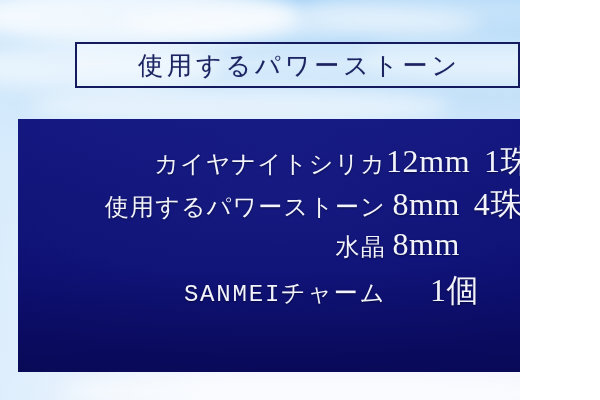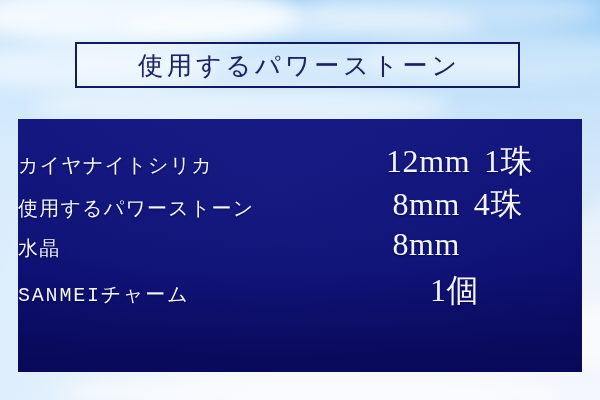--- a/index.html
+++ b/index.html
@@ -8,21 +8,21 @@
   }
   body {
     width: 600px;
     height: 400px;
     overflow: hidden;
     font-family: "Liberation Serif", "DejaVu Serif", serif;
   }
 
   #screen {
     position: relative;
-    width: 600px;
+    width: 520px;
     height: 400px;
     overflow: hidden;
     background: #eef4fd;
   }
 
   
   .sky-base {
     position: absolute;
     inset: 0;
     background: linear-gradient(to bottom,
@@ -155,23 +155,23 @@
     padding: 21px 0 0 0;
   }
   .stone-row {
     display: flex;
     align-items: baseline;
     height: 43px;
     white-space: nowrap;
   }
   .stone-name {
     flex: 0 0 368px;
-    text-align: left;
+    text-align: right;
     color: #f2f3fb;
-    font-size: 20px;
+    font-size: 24px;
     letter-spacing: 1.2px;
     text-shadow: 0 1px 2px rgba(0,0,0,0.45);
   }
   .stone-name.latin {
     letter-spacing: 1.8px;
     font-family: Liberation Mono, monospace;
   }
   .stone-spec {
     flex: 0 0 196px;
     text-align: left;

